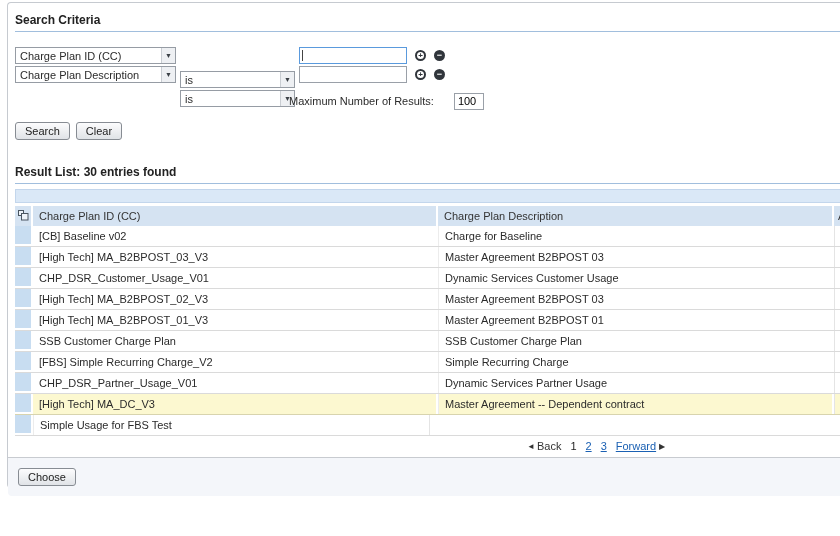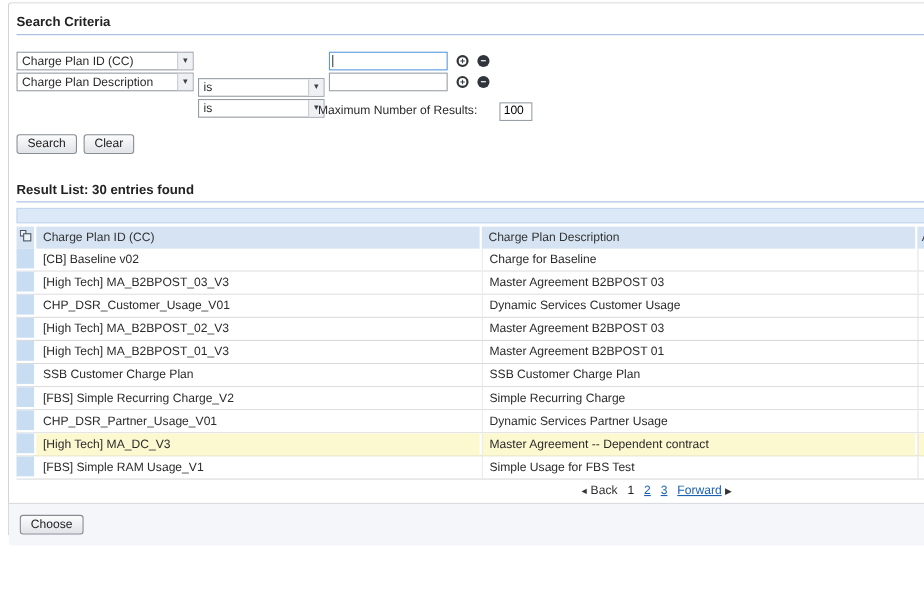--- a/index.html
+++ b/index.html
@@ -204,21 +204,20 @@
           <div class="c3"></div>
         </div>
         <div class="trow hl">
           <div class="selcell"></div>
           <div class="c1">[High Tech] MA_DC_V3</div>
           <div class="c2">Master Agreement -- Dependent contract</div>
           <div class="c3"></div>
         </div>
         <div class="trow">
           <div class="selcell"></div>
-          <div class="c1">[FBS] Simple RAM Usage_V1</div>
           <div class="c2">Simple Usage for FBS Test</div>
           <div class="c3"></div>
         </div>
       </div>
 
     <div class="pagination">
       <span class="pg-arrow">◄</span>
       <span class="pg-back">Back</span>
       <span id="pg-pages" style="display:flex; gap:9px;">
           <span class="pg-current">1</span>

